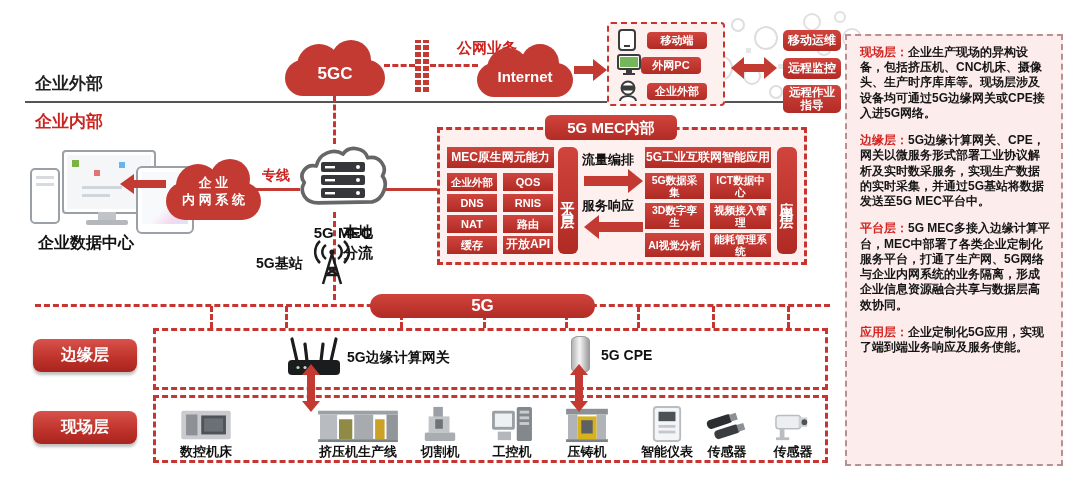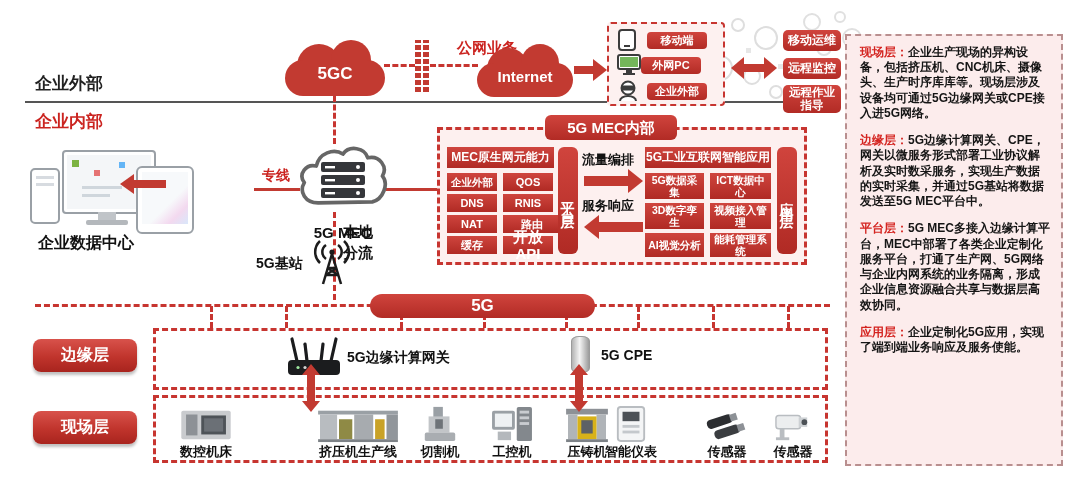--- a/index.html
+++ b/index.html
@@ -183,20 +183,29 @@
       <div class="abs" style="left:4px;top:4px;right:4px;bottom:8px;background:linear-gradient(135deg,#f7f9fb 60%,#f3d9ef 80%,#d9e7fa);"></div>
     </div>
   </div>
   <div class="abs bold" style="left:38px;top:233px;font-size:16px;color:#111;">企业数据中心</div>
 
   <div class="abs" style="left:120px;top:174px;width:46px;height:20px;">
     <div class="abs" style="left:0;top:0;border-top:10px solid transparent;border-bottom:10px solid transparent;border-right:14px solid #c23a31;"></div>
     <div class="abs" style="left:14px;top:6px;width:32px;height:8px;background:#c23a31;"></div>
   </div>
 
+  <div class="cloud red" style="left:166px;top:156px;width:95px;height:64px;">
+    <div class="p b" style="left:10px;top:8px;width:44px;height:44px;"></div>
+    <div class="p b" style="left:44px;top:3px;width:40px;height:40px;"></div>
+    <div class="p base" style="height:38px;"></div>
+    <div class="txt" style="top:18px;font-size:13px;line-height:17px;">
+      <div>企 业</div>
+      <div>内 网 系 统</div>
+    </div>
+  </div>
 
   <div class="abs bold redtxt" style="left:262px;top:167px;font-size:14px;">专线</div>
   <div class="sline-h" style="left:254px;top:188px;width:46px;"></div>
   <div class="sline-h" style="left:386px;top:188px;width:51px;"></div>
 
   <div class="dash-v" style="left:333px;top:96px;height:48px;"></div>
   <div class="dash-v" style="left:333px;top:212px;height:88px;"></div>
 
   <div class="abs" style="left:296px;top:144px;width:92px;height:68px;">
     <svg width="92" height="68" viewBox="0 0 100 74">
@@ -246,23 +255,23 @@
 
   <div class="abs" style="left:437px;top:127px;width:370px;height:138px;border:3px dashed #c73530;background:#fdf0ef;box-sizing:border-box;z-index:1;"></div>
   <div class="badge" style="left:545px;top:115px;width:132px;height:25px;font-size:15px;border-radius:6px;z-index:3;">5G MEC内部</div>
 
   <div class="cell" style="left:447px;top:147px;width:107px;height:21px;font-size:12px;z-index:2;">MEC原生网元能力</div>
   <div class="cell" style="left:447px;top:173px;width:50px;height:18px;font-size:10.5px;z-index:2;">企业外部</div>
   <div class="cell" style="left:503px;top:173px;width:50px;height:18px;font-size:11px;z-index:2;">QOS</div>
   <div class="cell" style="left:447px;top:194px;width:50px;height:18px;font-size:11px;z-index:2;">DNS</div>
   <div class="cell" style="left:503px;top:194px;width:50px;height:18px;font-size:11px;z-index:2;">RNIS</div>
   <div class="cell" style="left:447px;top:215px;width:50px;height:18px;font-size:11px;z-index:2;">NAT</div>
-  <div class="cell" style="left:503px;top:215px;width:58px;height:18px;font-size:11px;z-index:2;">路由</div>
+  <div class="cell" style="left:503px;top:215px;width:50px;height:18px;font-size:11px;z-index:2;">路由</div>
   <div class="cell" style="left:447px;top:236px;width:50px;height:18px;font-size:11px;z-index:2;">缓存</div>
-  <div class="cell" style="left:503px;top:236px;width:50px;height:18px;font-size:15px;z-index:2;">开放API</div>
+  <div class="cell" style="left:503px;top:236px;width:50px;height:18px;font-size:12px;z-index:2;">开放API</div>
 
   <div class="vlabel" style="left:558px;top:147px;width:20px;height:107px;z-index:2;">平台层</div>
 
   <div class="abs bold" style="left:582px;top:151px;font-size:13px;color:#111;z-index:2;">流量编排</div>
   <div class="arrow-r" style="left:584px;top:169px;width:59px;height:24px;z-index:2;">
       <div class="sh"></div>
       <div class="hd"></div>
     </div>
   <div class="abs bold" style="left:582px;top:197px;font-size:13px;color:#111;z-index:2;">服务响应</div>
   <div class="arrow-l" style="left:584px;top:215px;width:59px;height:24px;z-index:2;">
@@ -376,21 +385,21 @@
           <rect x="2" y="4" width="44" height="6" fill="#8d9196"></rect>
           <rect x="4" y="10" width="10" height="26" fill="#b0b4b8"></rect>
           <rect x="34" y="10" width="10" height="26" fill="#b0b4b8"></rect>
           <rect x="14" y="12" width="20" height="24" fill="#d8b21a"></rect>
           <rect x="18" y="16" width="12" height="14" fill="#5d6166"></rect>
           <rect x="2" y="36" width="44" height="3" fill="#7d8287"></rect>
         </svg>
       </div>
     <div class="lb">压铸机</div>
   </div>
-  <div class="device" style="left:596px;width:70px;">
+  <div class="device" style="left:632px;width:70px;">
     <div class="ic">
         <svg width="32" height="38" viewBox="0 0 34 40">
           <rect x="3" y="2" width="28" height="36" rx="3" fill="#f4f5f6" stroke="#b9bdc1" stroke-width="2"></rect>
           <rect x="8" y="7" width="18" height="10" fill="#4d5257"></rect>
           <rect x="8" y="21" width="18" height="3" fill="#c4c8cc"></rect>
           <rect x="8" y="27" width="18" height="3" fill="#c4c8cc"></rect>
         </svg>
       </div>
     <div class="lb">智能仪表</div>
   </div>

